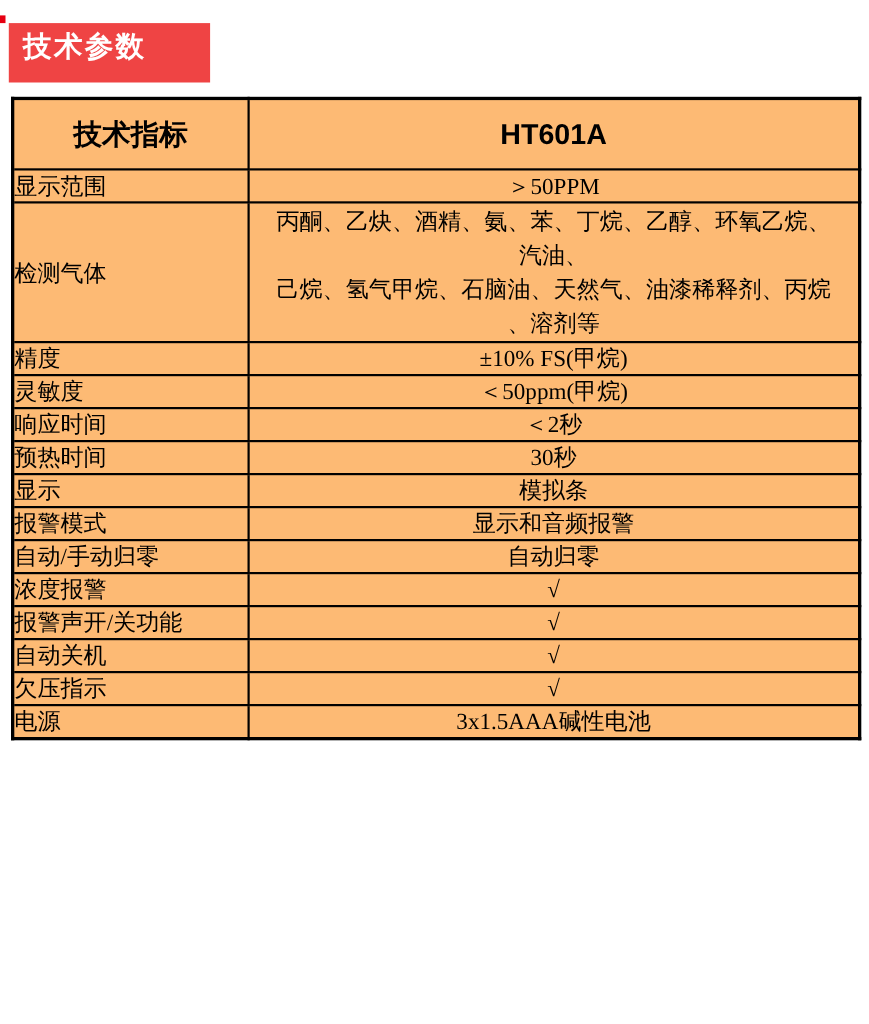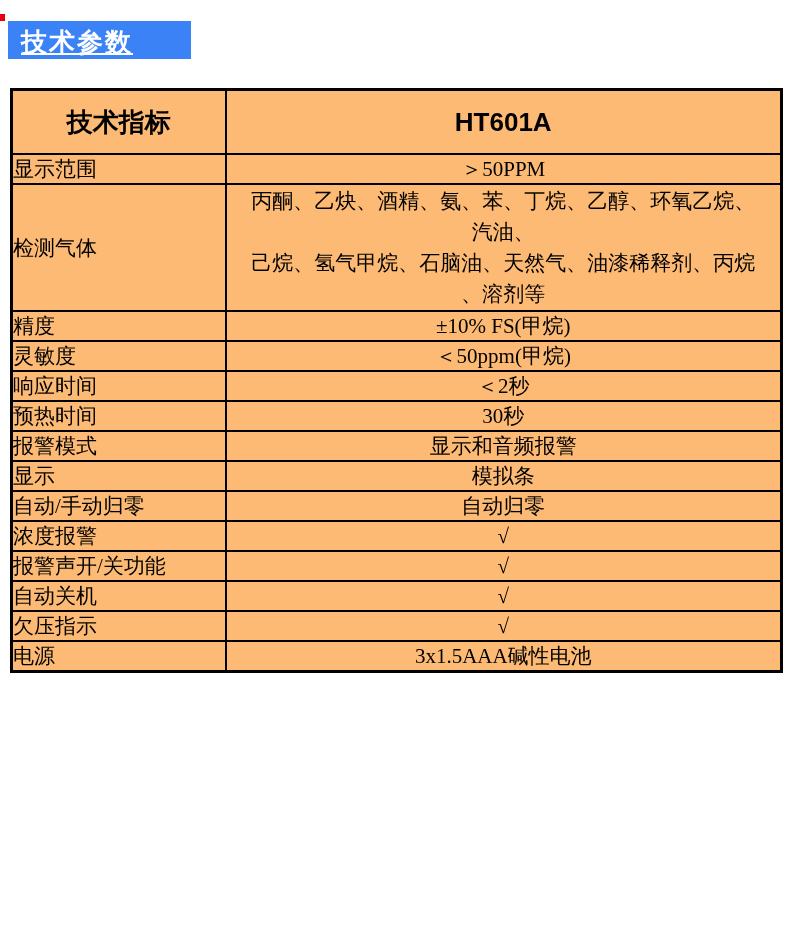--- a/index.html
+++ b/index.html
@@ -20,31 +20,30 @@
     top: 14px;
     width: 5px;
     height: 7px;
     background: #e60012;
   }
   .banner {
     position: absolute;
     left: 8px;
     top: 21px;
     width: 183px;
-    height: 38px;
-    background: #3b82f6;
+    height: 54px;
+    background: #ef4444;
     color: #ffffff;
     font-family: "Liberation Sans", "DejaVu Sans", sans-serif;
     font-weight: bold;
     font-size: 26px;
     line-height: 42px;
     padding-left: 13px;
     letter-spacing: 2px;
     box-sizing: border-box;
-    text-decoration: underline;
   }
   table.spec-table {
     position: absolute;
     left: 10px;
     top: 88px;
     width: 770px;
     border-collapse: collapse;
     table-layout: fixed;
     border: 3px solid #000000;
   }
@@ -131,26 +130,26 @@
       </tr>
       <tr class="data-row">
         <td class="label-cell">响应时间</td>
         <td class="value-cell">＜2秒</td>
       </tr>
       <tr class="data-row">
         <td class="label-cell">预热时间</td>
         <td class="value-cell">30秒</td>
       </tr>
       <tr class="data-row">
+        <td class="label-cell">显示</td>
+        <td class="value-cell">模拟条</td>
+      </tr>
+      <tr class="data-row">
         <td class="label-cell">报警模式</td>
         <td class="value-cell">显示和音频报警</td>
-      </tr>
-      <tr class="data-row">
-        <td class="label-cell">显示</td>
-        <td class="value-cell">模拟条</td>
       </tr>
       <tr class="data-row">
         <td class="label-cell">自动/手动归零</td>
         <td class="value-cell">自动归零</td>
       </tr>
       <tr class="data-row">
         <td class="label-cell">浓度报警</td>
         <td class="value-cell">√</td>
       </tr>
       <tr class="data-row">

